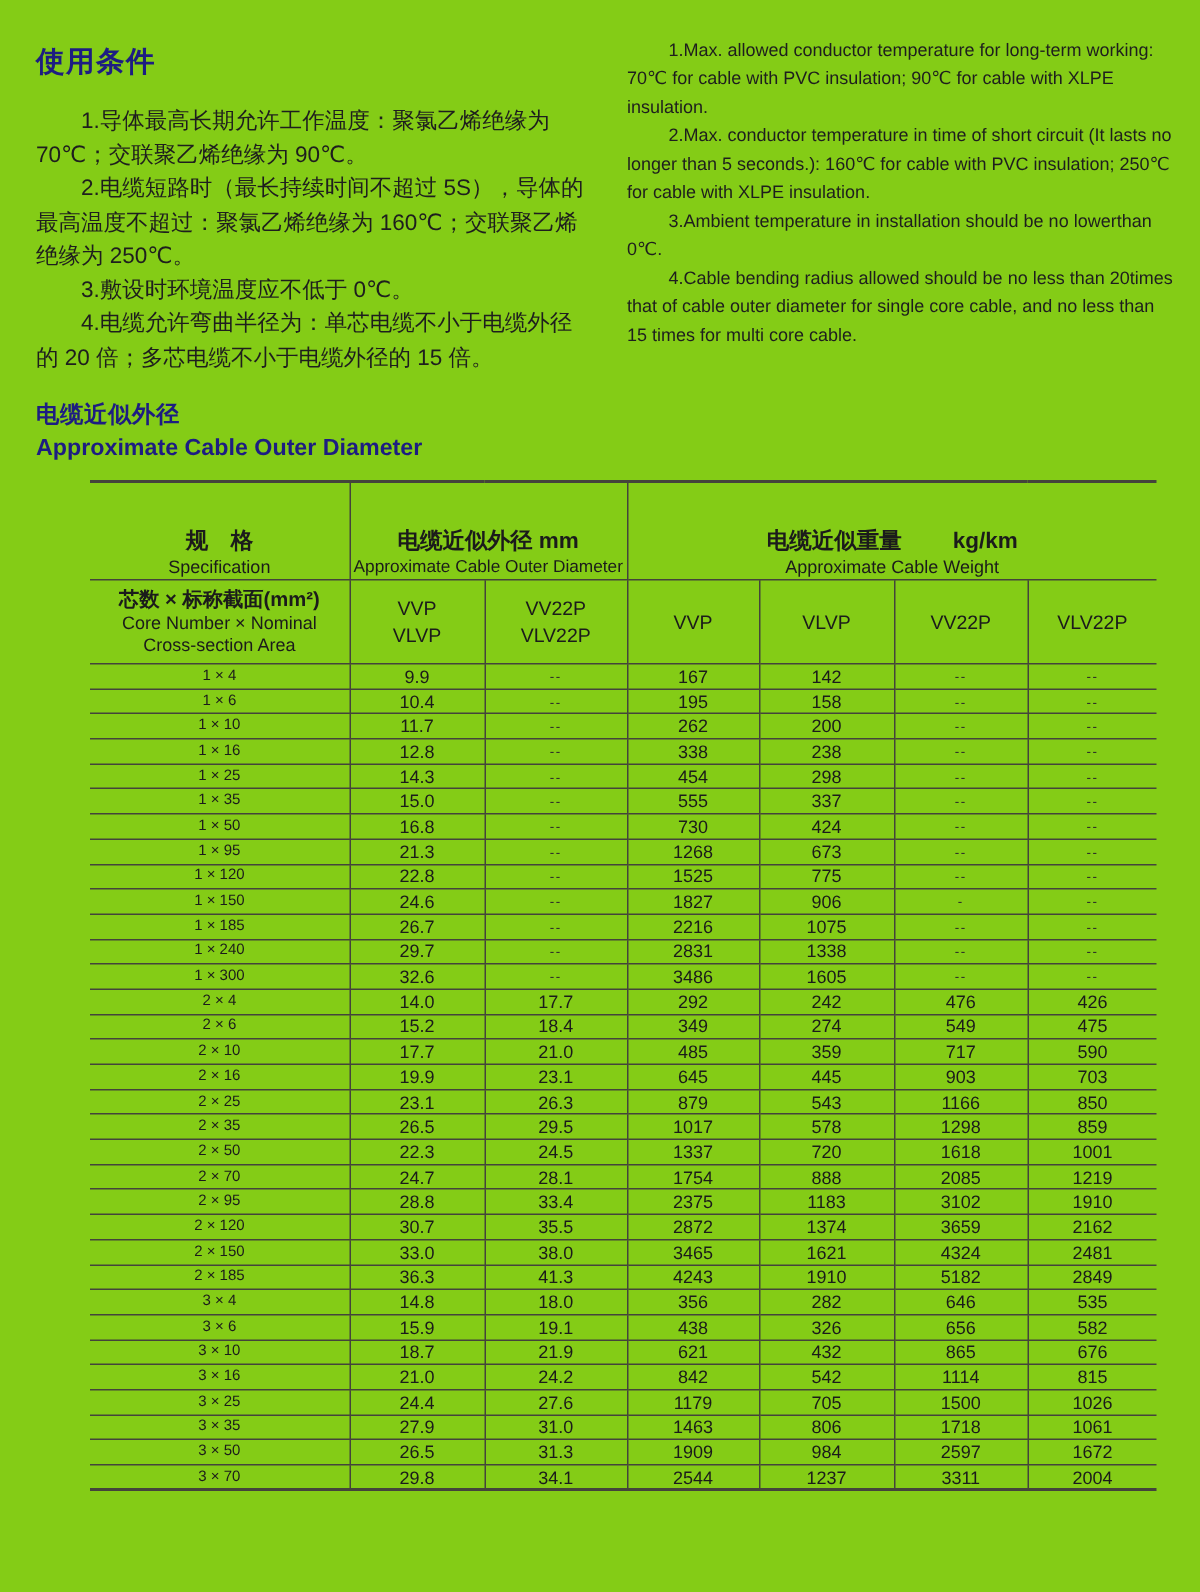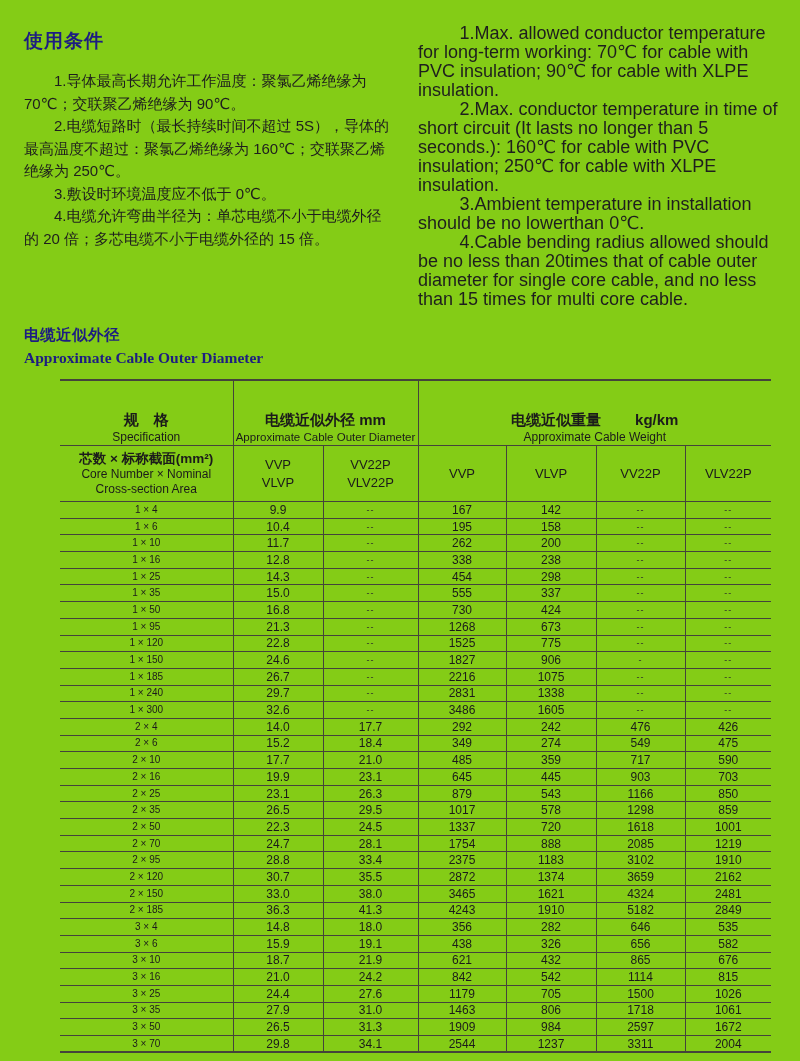--- a/index.html
+++ b/index.html
@@ -17,24 +17,24 @@
   .col-zh { width: 368px; flex: none; }
   .col-en { flex: 1; }
   .zh-head {
     font-size: 19px; font-weight: 700; color: #1d1d82;
     margin: 4px 0 16px 0; letter-spacing: 1px;
   }
   .col-zh p { margin: 0; font-size: 15px; line-height: 22.5px; text-indent: 2em; }
   .en-head {
     font-size: 17.5px; font-weight: 700; color: #1d1d82; margin: 2px 0 16px 0;
   }
-  .col-en p { margin: 0; font-size: 18px; line-height: 19px; text-indent: 2.3em; }
+  .col-en p { margin: 0; font-size: 12px; line-height: 19px; text-indent: 2.3em; }
 
   
-  .sec { margin: 16px 0 12px 24px; font-family: Liberation Serif, serif; }
+  .sec { margin: 16px 0 12px 24px; }
   .sec-zh { font-size: 15.5px; font-weight: 700; color: #1d1d82; margin: 0; letter-spacing: 0.5px; }
   .sec-en { font-size: 15.5px; font-weight: 700; color: #1d1d82; margin: 3px 0 0 0; }
 
   
   .spec-table {
     margin: 0 0 0 60px;
     width: 711px;
     border-collapse: collapse;
     table-layout: fixed;
     border-top: 2px solid #44443b;

